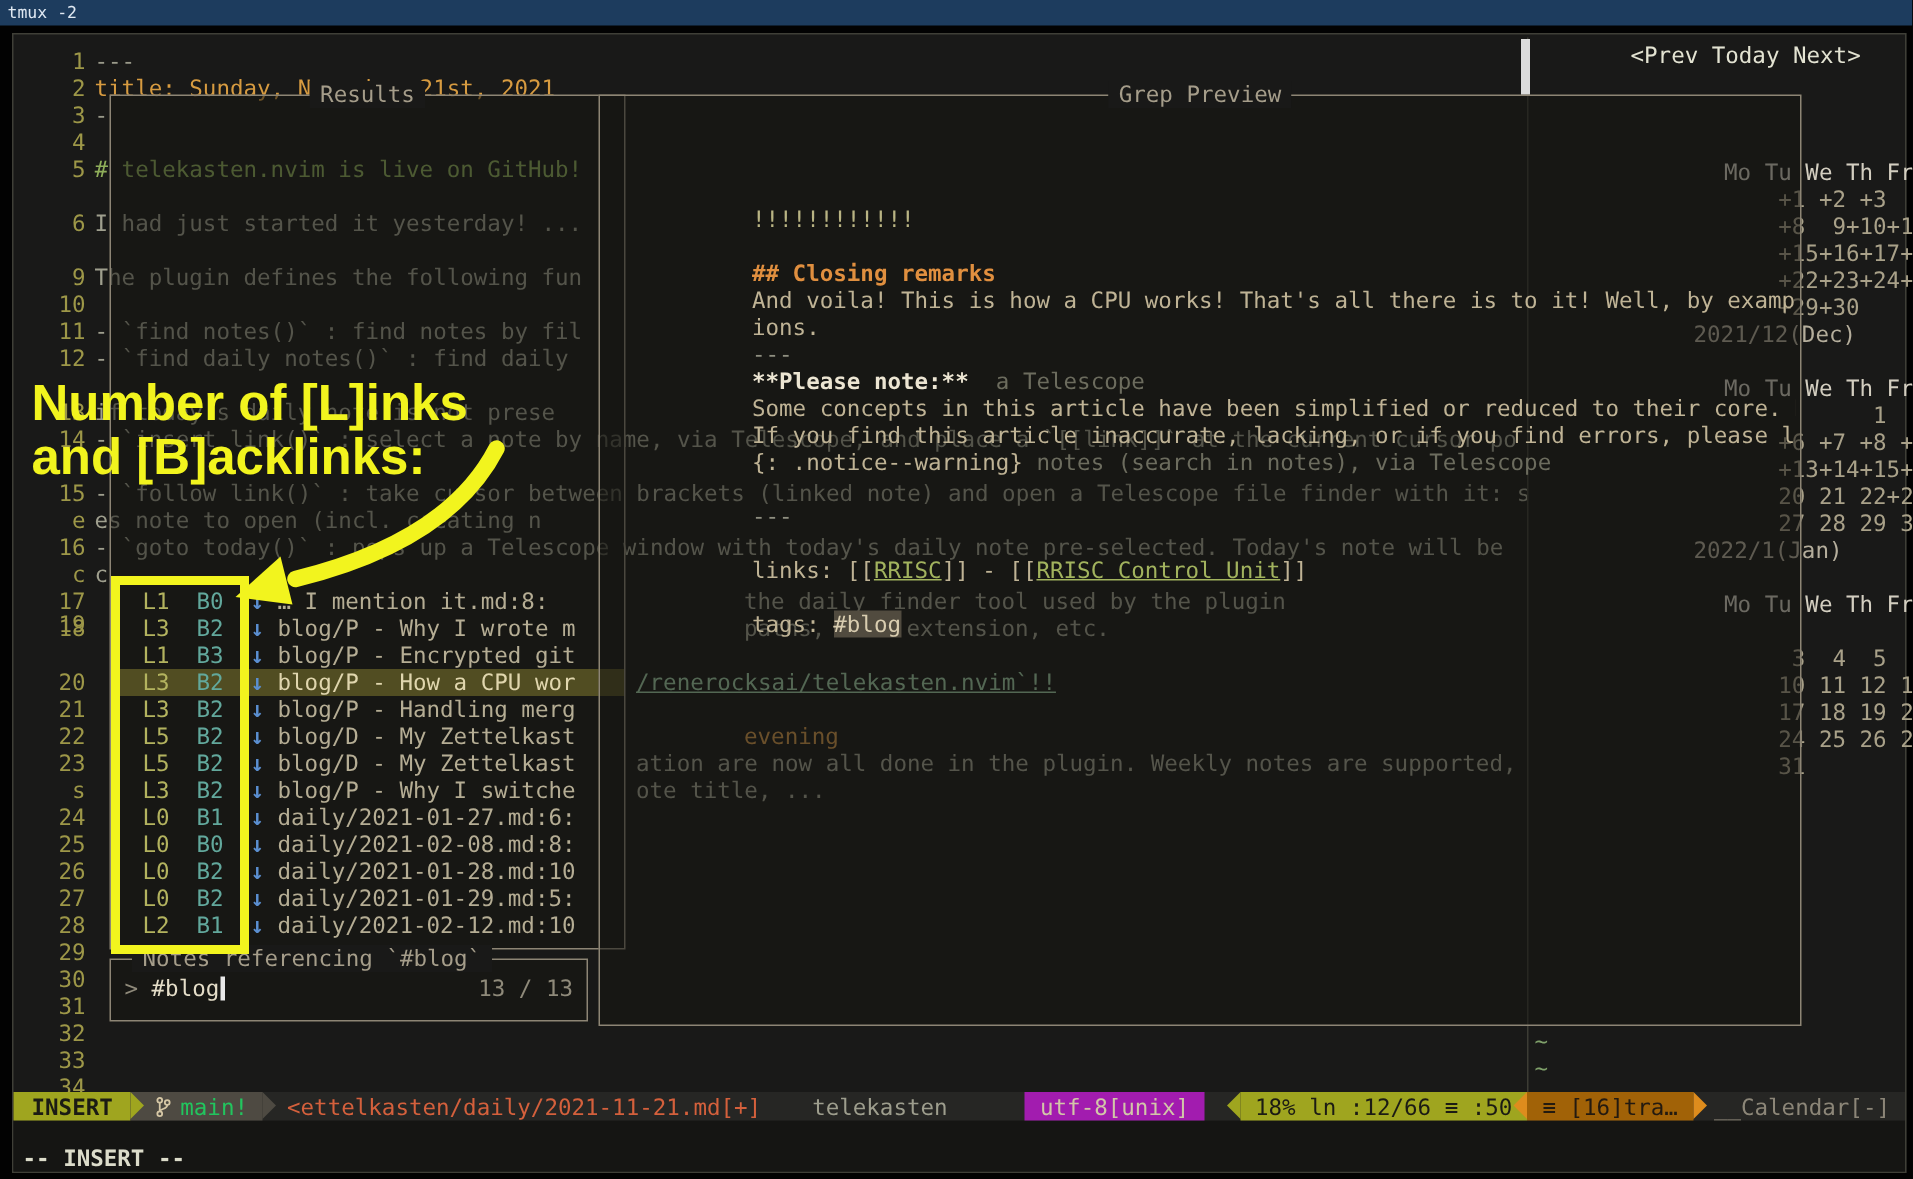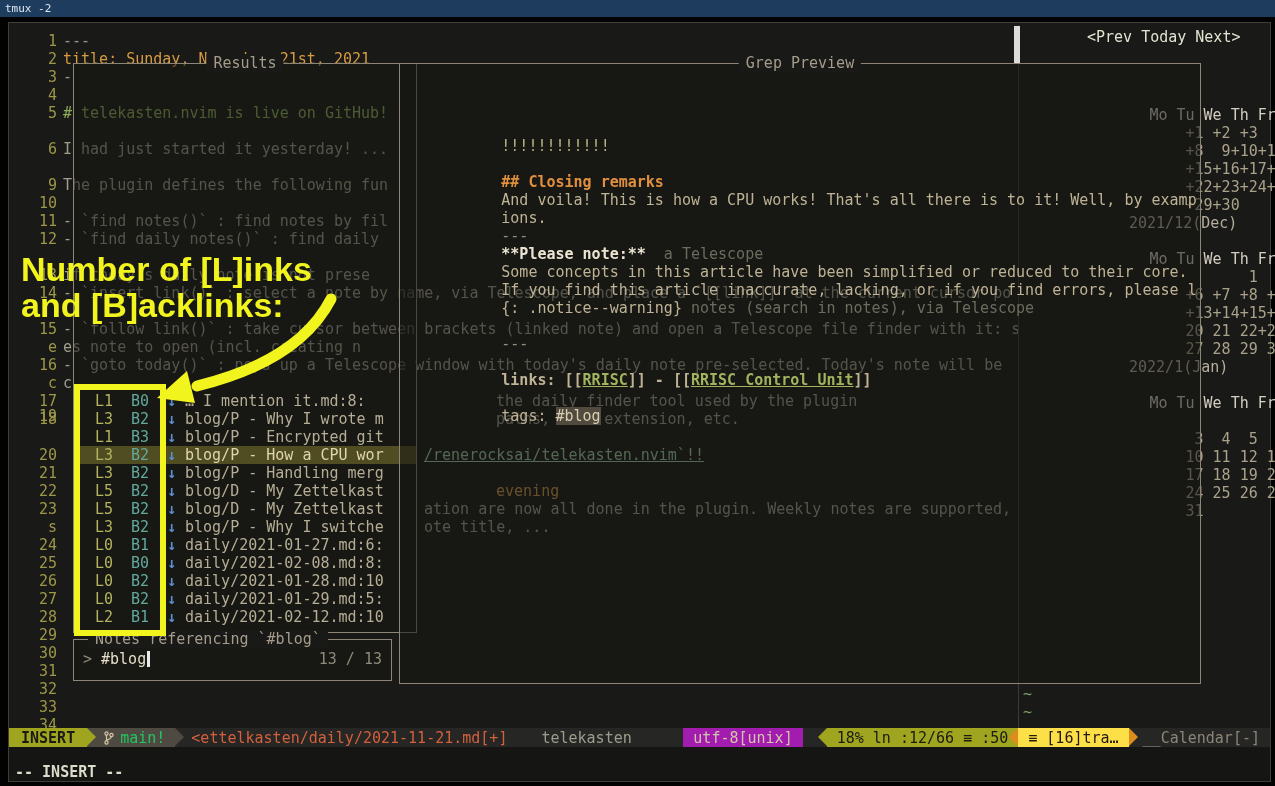--- a/index.html
+++ b/index.html
@@ -74,21 +74,21 @@
   .seg-branch{background:#4e4a42;color:#22c55e;padding-left:16px;gap:6px;}
   .seg-branch::after{content:'';position:absolute;right:-9px;top:0;border-top:9.5px solid transparent;
                    border-bottom:9.5px solid transparent;border-left:9px solid #4e4a42;z-index:2;}
   .seg-file{color:#d4603c;padding-left:16px;}
   .seg-plugin{color:#9d9d8d;margin-left:14px;}
   .spacer{flex:1;}
   .seg-enc{background:#a21caf;color:#d2c6a8;margin-right:24px;}
   .seg-pos{background:#9fa51f;color:#1b1b14;}
   .seg-pos::before{content:'';position:absolute;left:-9px;top:0;border-top:9.5px solid transparent;
                    border-bottom:9.5px solid transparent;border-right:9px solid #9fa51f;}
-  .seg-warn{background:#fde047;color:#231a10;}
+  .seg-warn{background:#a16207;color:#231a10;}
   .seg-warn::before{content:'';position:absolute;left:-9px;top:0;border-top:9.5px solid transparent;
                    border-bottom:9.5px solid transparent;border-right:9px solid #de8c1d;z-index:2;}
   .seg-warn::after{content:'';position:absolute;right:-9px;top:0;border-top:9.5px solid transparent;
                    border-bottom:9.5px solid transparent;border-left:9px solid #de8c1d;z-index:2;}
   .seg-cal{color:#8c8678;flex:1;padding-left:14px;}
   .cmdline{position:absolute;left:0;right:0;top:724px;bottom:0;background:#151513;}
   .cmdline span{position:absolute;left:6px;top:16px;font-weight:bold;color:#dcdcca;white-space:pre;}
 </style>
 </head>
 <body>
@@ -410,21 +410,21 @@
           <span class="pseg s-body">If you find this article inaccurate, lacking, or if you find errors, please let me know</span></div>
 
           <div class="pline" style="top: 198px;">
             
           <span class="pseg s-body">{: .notice--warning}</span><span class="pseg s-bleed"> notes (search in notes), via Telescope</span></div>
 
           <div class="pline" style="top: 234px;">
             
           <span class="pseg s-hr">---</span></div>
 
-          <div class="pline" style="top: 270px; font-weight: bold;">
+          <div class="pline" style="top: 270px;">
             
           <span class="pseg s-body">links: [[</span><span class="pseg s-wiki">RRISC</span><span class="pseg s-body">]] - [[</span><span class="pseg s-wiki">RRISC Control Unit</span><span class="pseg s-body">]]</span></div>
 
           <div class="pline" style="top: 306px;">
             
           <span class="pseg s-body">tags: </span><span class="pseg s-tag">#blog</span></div>
         </div>
     </div>
 
     <div class="float prompt-float">

